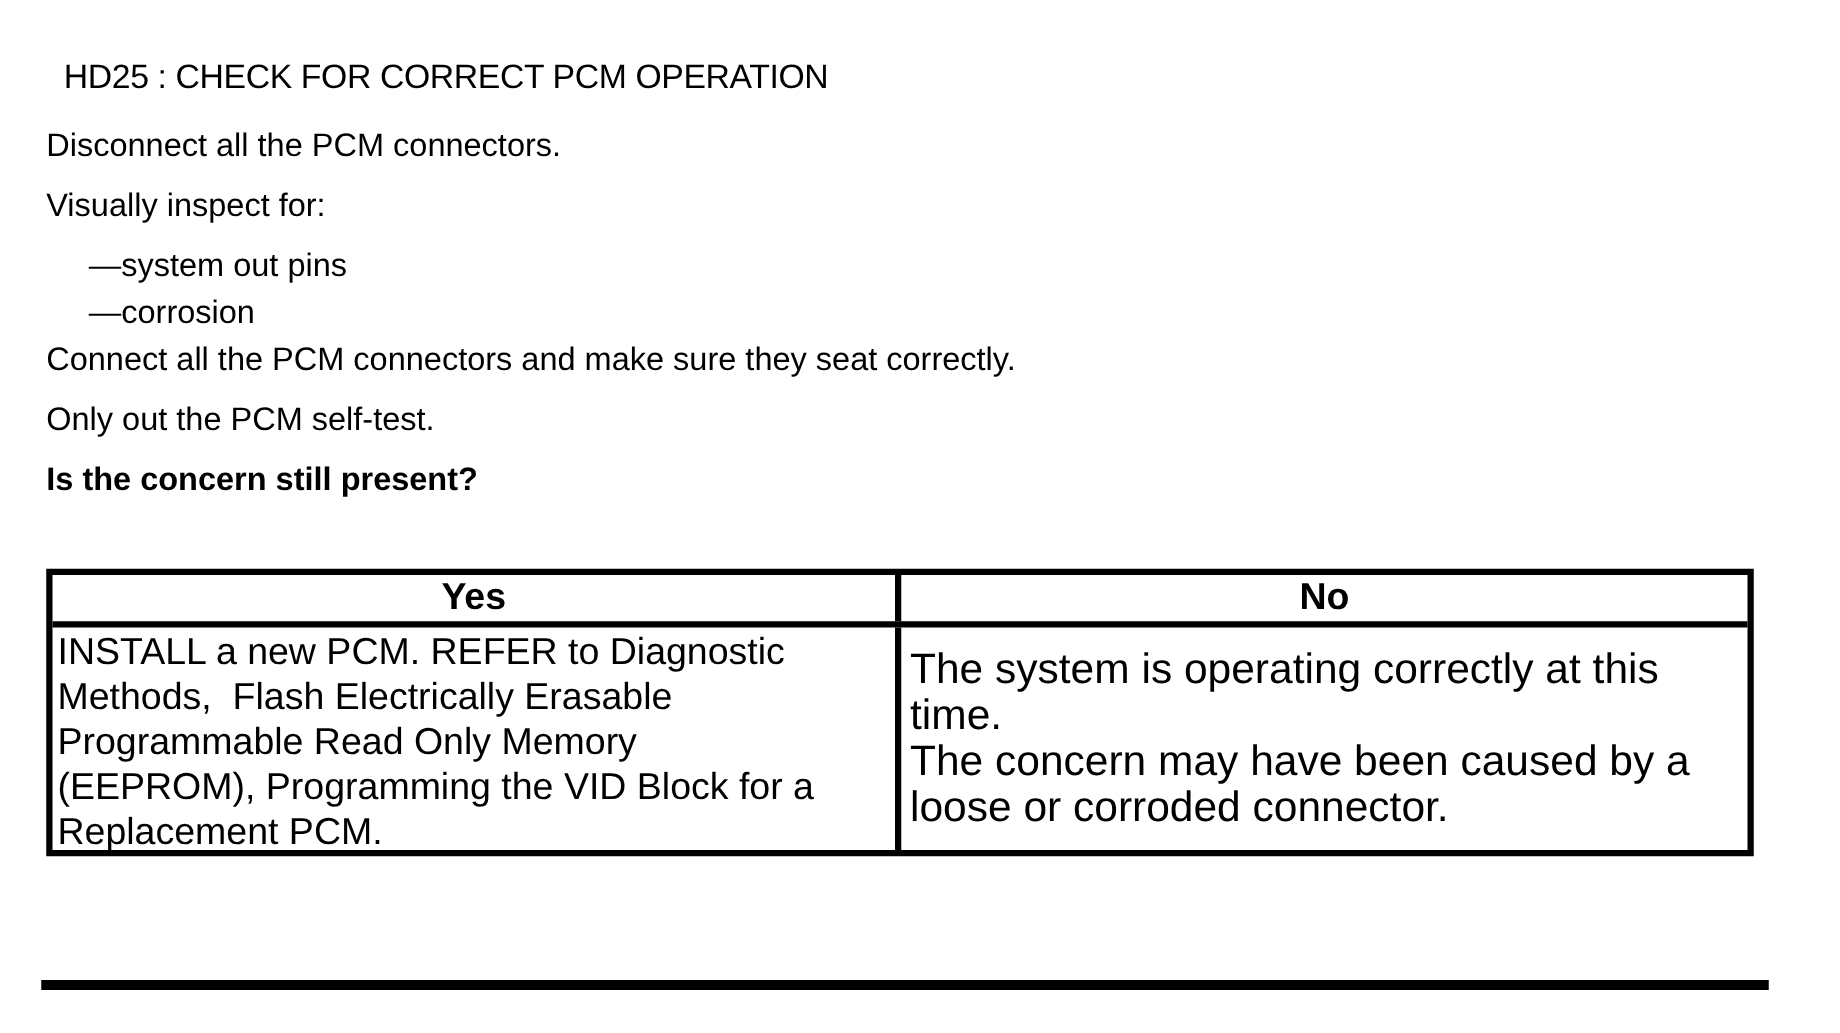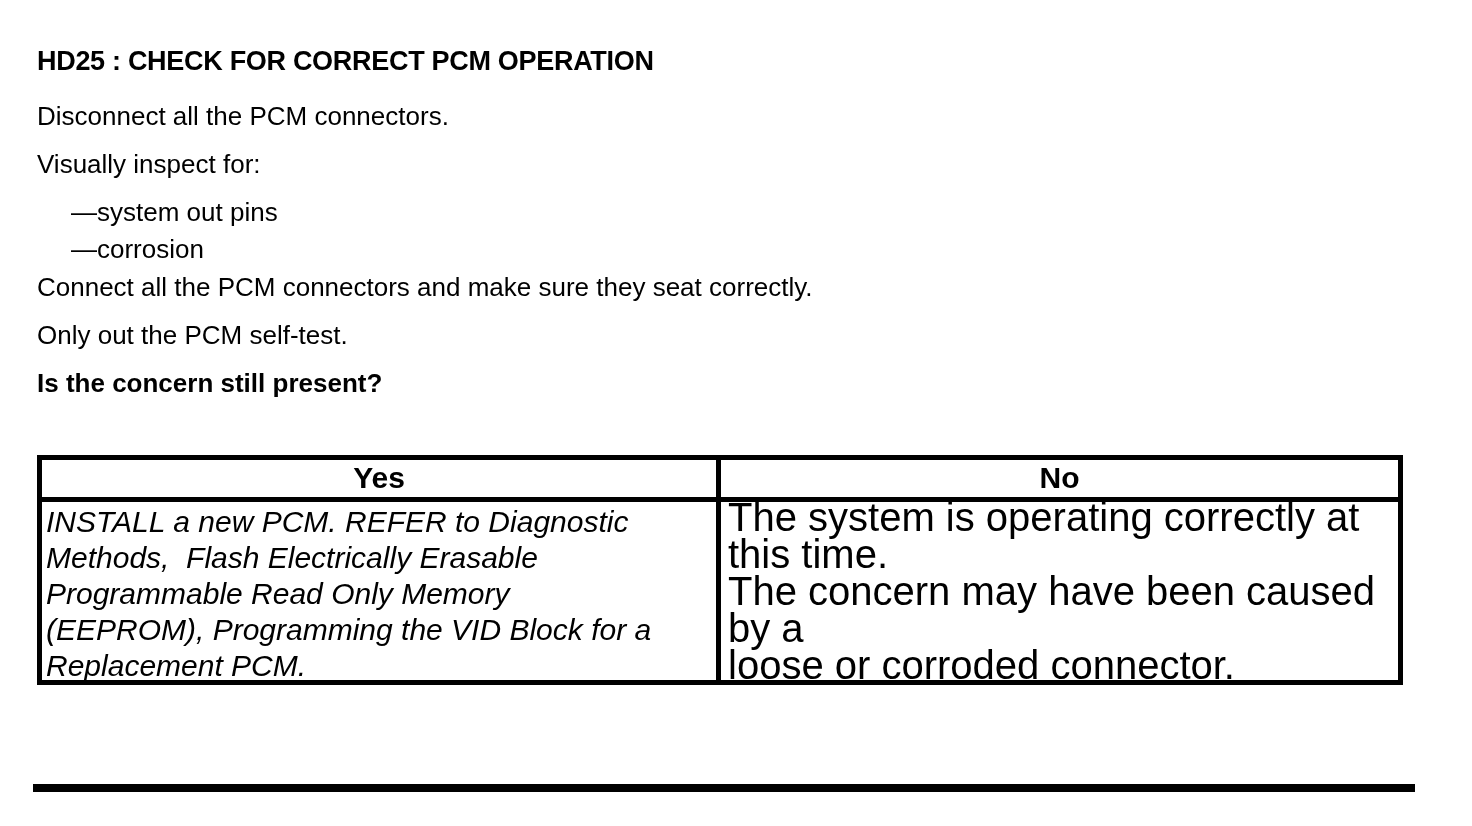--- a/index.html
+++ b/index.html
@@ -17,23 +17,23 @@
   .page {
     position: relative;
     width: 1472px;
     height: 826px;
     box-sizing: border-box;
     padding: 46px 35px 0 37px;
     background: #ffffff;
   }
   .doc-title {
     font-size: 27px;
-    font-weight: bold;
+    font-weight: normal;
     line-height: 31px;
-    margin: 0 0 23px 0;
+    margin: 0 0 23px 14px;
     letter-spacing: -0.3px;
   }
   .step {
     font-size: 26px;
     line-height: 33px;
     margin: 0 0 15px 0;
     white-space: pre-wrap;
   }
   .step.indent {
     margin-left: 34px;
@@ -79,33 +79,32 @@
     width: 677px;
     box-sizing: border-box;
   }
   .yes-body {
     padding: 2px 0 0 4px;
     font-size: 30px;
     line-height: 36px;
   }
   .yes-body .cell-line {
     white-space: pre-wrap;
-    font-style: italic;
   }
   .yes-body .cell-line:last-child {
     text-align: left;
   }
   .no-body {
     display: flex;
     flex-direction: column;
     justify-content: center;
     height: 100%;
     padding-left: 7px;
     box-sizing: border-box;
-    font-size: 40px;
+    font-size: 34px;
     line-height: 37px;
   }
   .no-body .cell-line {
     white-space: pre-wrap;
   }
   .bottom-rule {
     position: absolute;
     left: 33px;
     top: 784px;
     width: 1382px;

